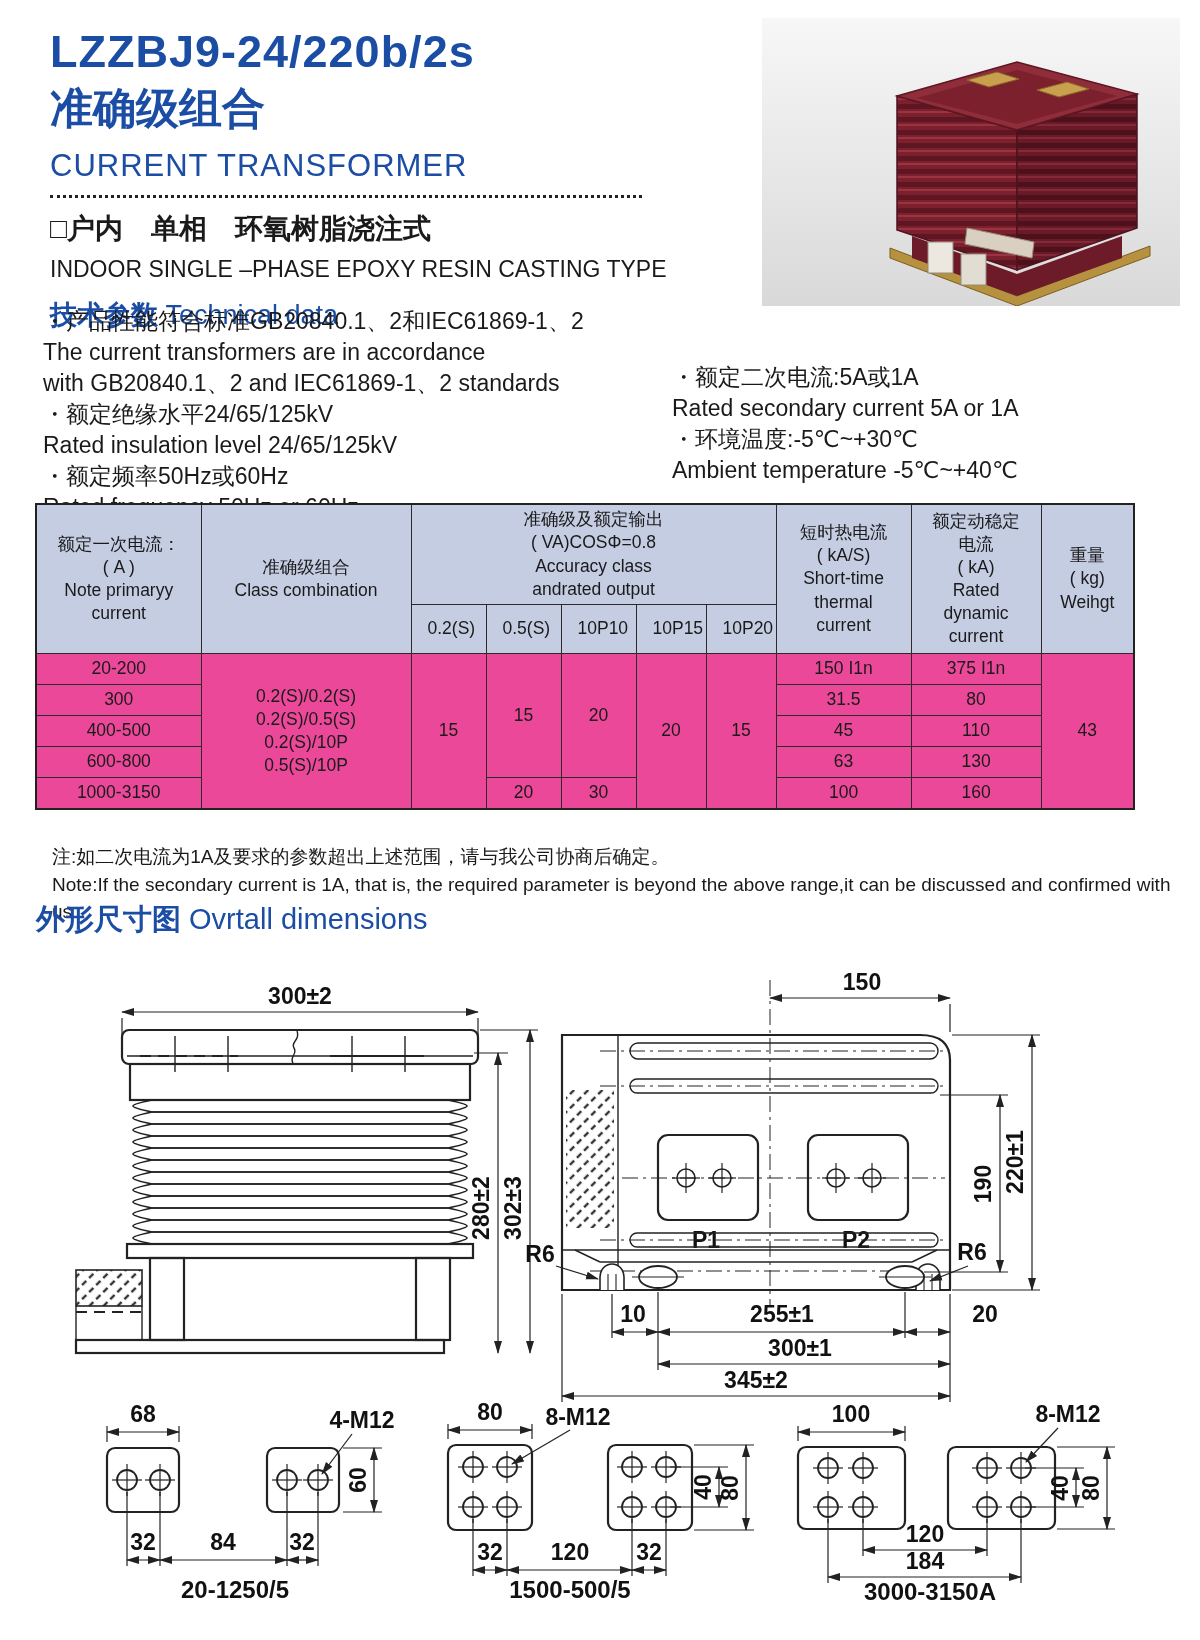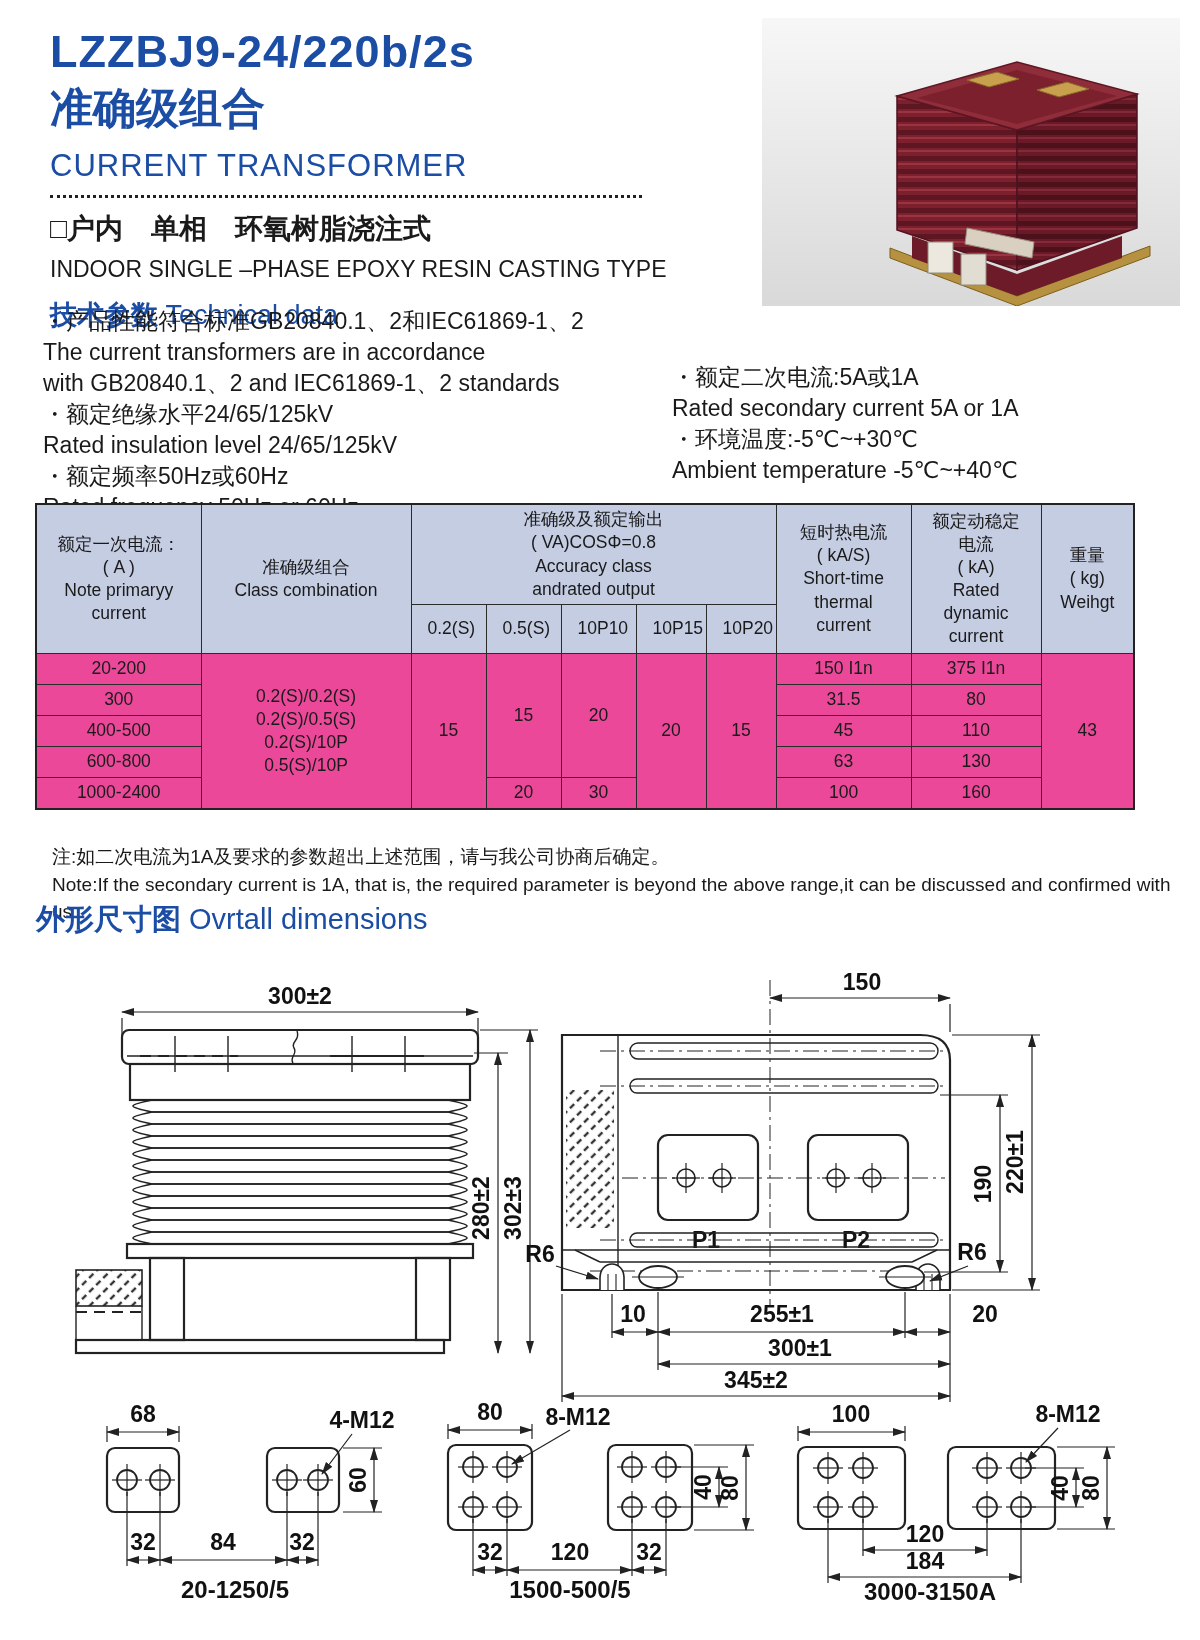--- a/index.html
+++ b/index.html
@@ -182,21 +182,21 @@
         <td>400-500</td>
         <td>45</td>
         <td>110</td>
       </tr>
       <tr>
         <td>600-800</td>
         <td>63</td>
         <td>130</td>
       </tr>
       <tr>
-        <td>1000-2400</td>
+        <td>1000-3150</td>
         <td>20</td>
         <td>30</td>
         <td>100</td>
         <td>160</td>
       </tr>
     </tbody>
   </table>
 
   <div class="notes">
     <div>注:如二次电流为1A及要求的参数超出上述范围，请与我公司协商后确定。</div>

